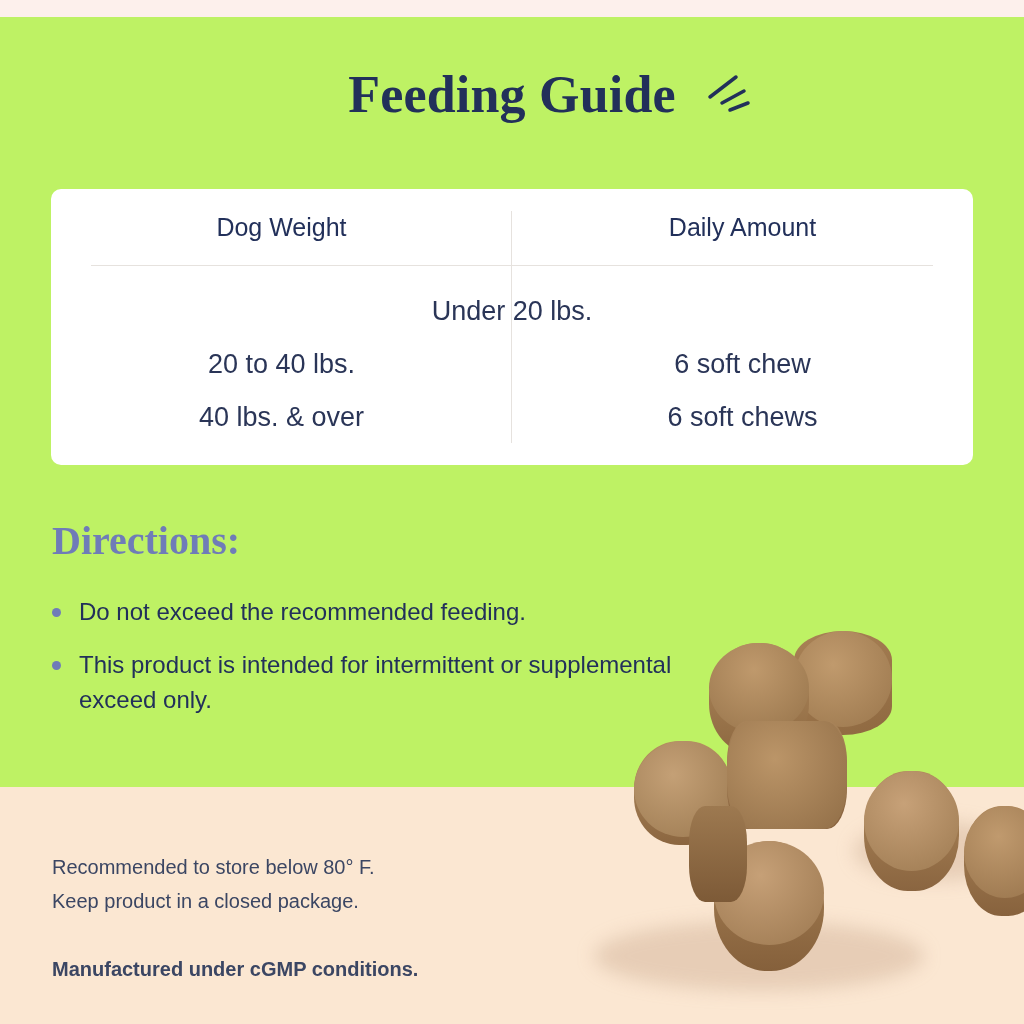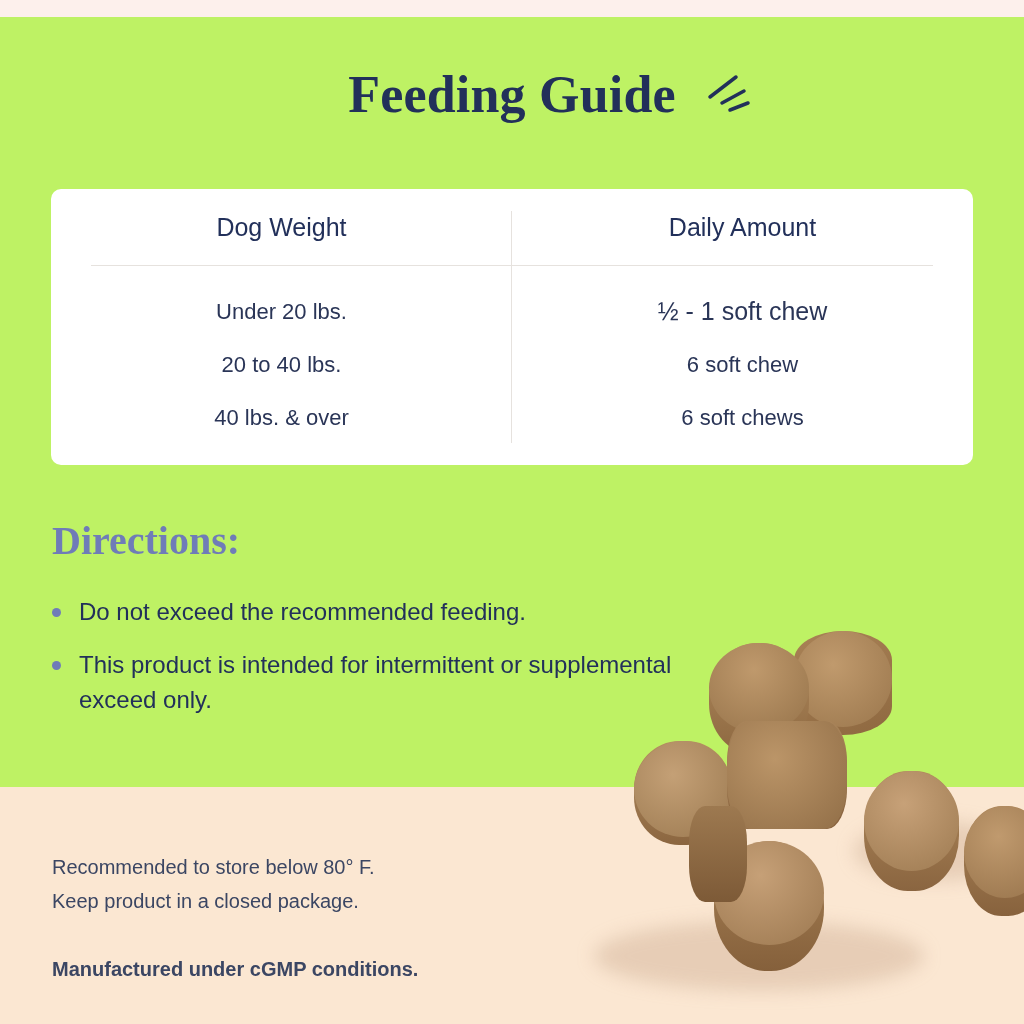--- a/index.html
+++ b/index.html
@@ -98,21 +98,21 @@
   }
   .trow {
     display: flex;
     height: 53px;
   }
   .td {
     flex: 1;
     display: flex;
     align-items: center;
     justify-content: center;
-    font-size: 22px;
+    font-size: 27px;
     color: #2a3557;
   }
   .frac {
     font-size: 25px;
   }
   
   .directions-title {
     position: absolute;
     left: 52px;
     top: 500px;
@@ -227,21 +227,20 @@
   <div class="table-card">
     <div class="table-head">
       <div class="th">Dog Weight</div>
       <div class="th">Daily Amount</div>
     </div>
     <div class="head-rule"></div>
     <div class="vrule"></div>
     <div class="table-body">
       <div class="trow">
         <div class="td">Under 20 lbs.</div>
-        <div class="td frac">½ - 1 soft chew</div>
       </div>
       <div class="trow">
         <div class="td">20 to 40 lbs.</div>
         <div class="td">6 soft chew</div>
       </div>
       <div class="trow">
         <div class="td">40 lbs. &amp; over</div>
         <div class="td">6 soft chews</div>
       </div>
     </div>

